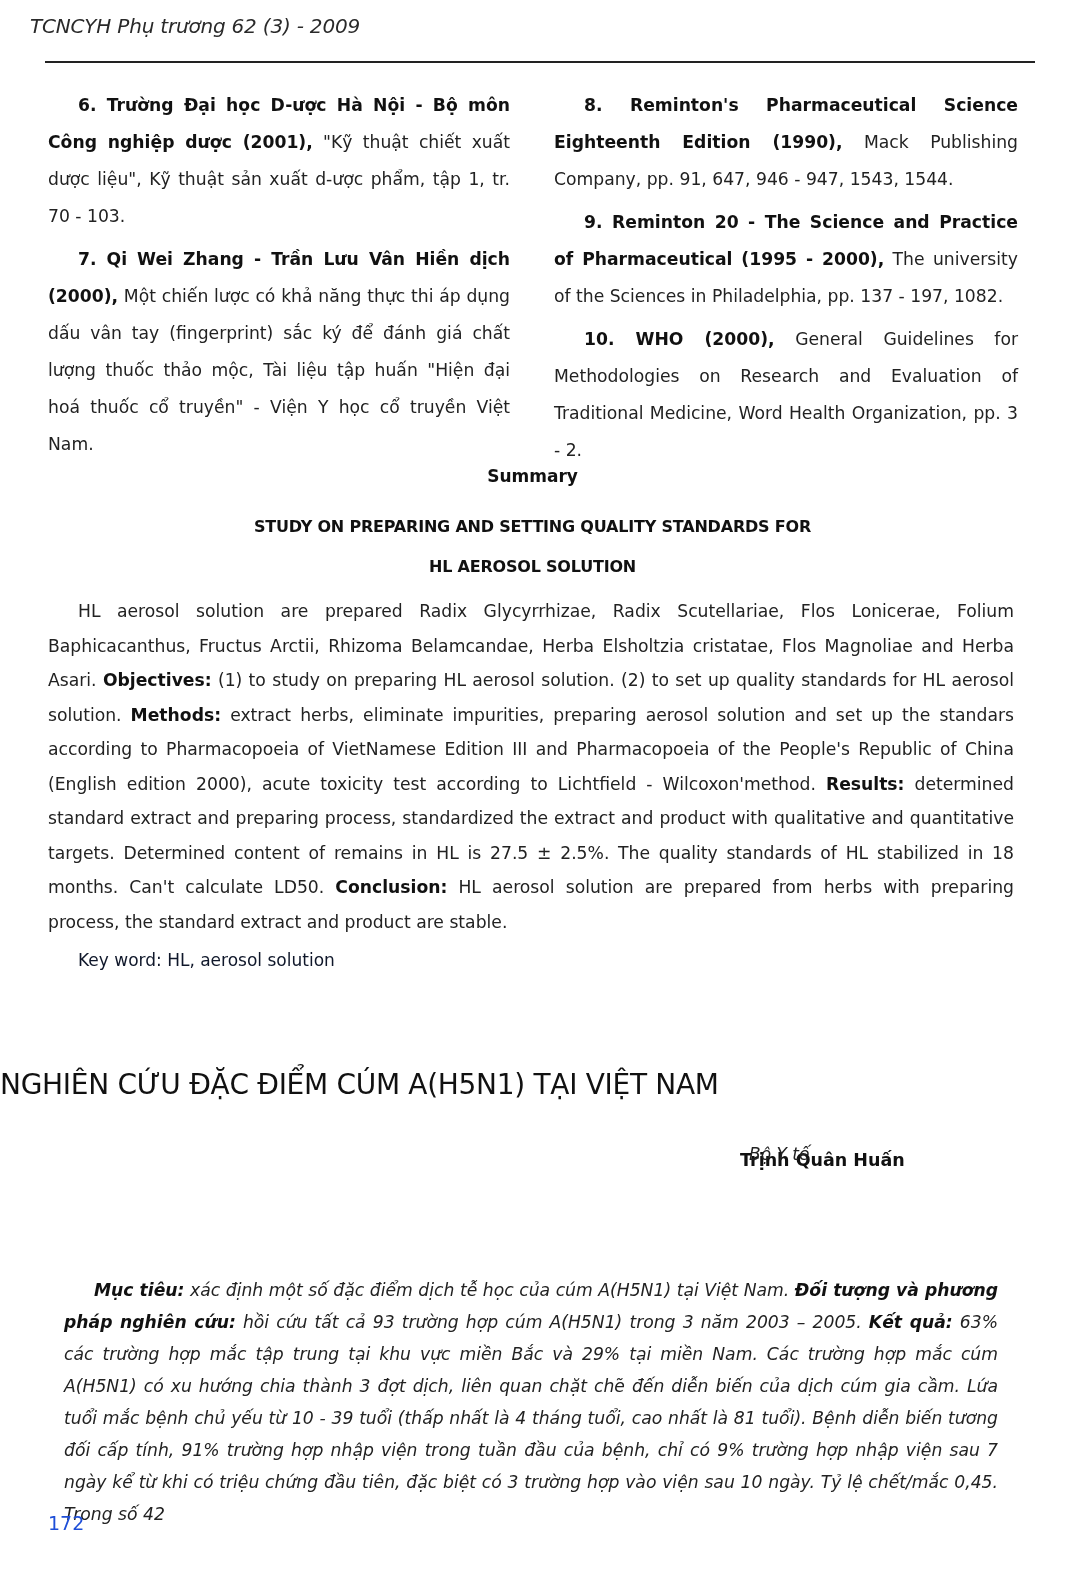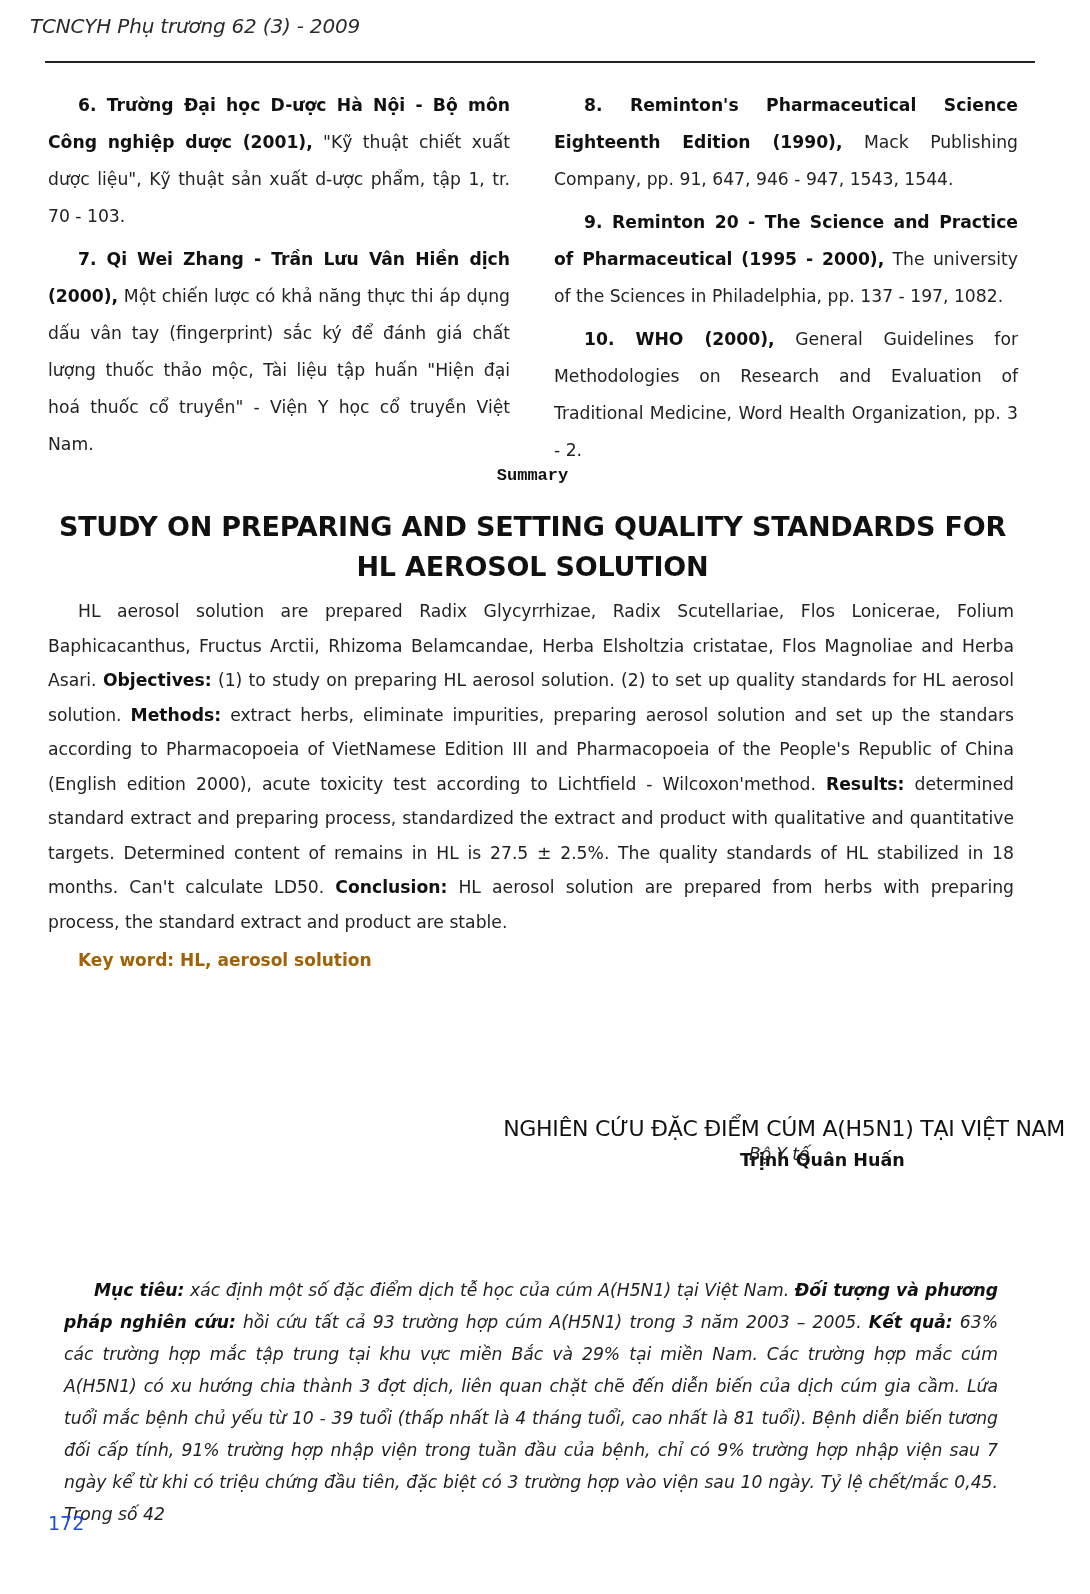--- a/index.html
+++ b/index.html
@@ -7,29 +7,29 @@
   .abs { position: absolute; }
   .running-head { left: 30px; top: 14px; font-size: 20px; font-style: italic; color: #2a2a2a; letter-spacing: -0.2px; }
   .head-rule { left: 45px; top: 61px; width: 990px; height: 2px; background: #222; }
 
   .refcol { font-size: 17.2px; line-height: 37px; text-align: justify; color: #222; }
   .refcol p { margin: 0 0 6px 0; text-indent: 30px; }
   .refcol b { font-weight: bold; color: #111; }
   .col-left { left: 48px; top: 87px; width: 462px; }
   .col-right { left: 554px; top: 87px; width: 464px; }
 
-  .summary-label { left: 0; width: 1065px; top: 466px; text-align: center; font-size: 17px; font-weight: bold; color: #111; font-family: Liberation Mono, monospace; }
-  .en-title { left: 0; width: 1065px; top: 507px; text-align: center; font-size: 27px; font-weight: bold; line-height: 40px; color: #111; letter-spacing: -0.2px; }
+  .summary-label { left: 0; width: 1065px; top: 466px; text-align: center; font-size: 17px; font-weight: bold; color: #111; }
+  .en-title { left: 0; width: 1065px; top: 507px; text-align: center; font-size: 16px; font-weight: bold; line-height: 40px; color: #111; letter-spacing: -0.2px; }
 
   .abstract { left: 48px; top: 594px; width: 966px; font-size: 17.2px; line-height: 34.5px; text-align: justify; color: #222; }
   .abstract p { margin: 0; text-indent: 30px; }
   .abstract b { color: #111; }
-  .keywords { left: 78px; top: 950px; font-size: 17px; font-weight: bold; color: #a16207; }
+  .keywords { left: 78px; top: 950px; font-size: 17px; font-weight: normal; color: #0f172a; }
 
-  .vn-title { left: 0; width: 1065px; top: 1068px; text-align: right; font-size: 22px; letter-spacing: -0.3px; color: #111; margin-top: 48px; }
+  .vn-title { left: 0; width: 1065px; top: 1068px; text-align: left; font-size: 28px; letter-spacing: -0.3px; color: #111; }
   .author { left: 740px; top: 1150px; font-size: 17.5px; font-weight: bold; color: #111; }
   .affil { left: 749px; top: 1144px; font-size: 17px; font-style: italic; color: #222; }
 
   .vn-abstract { left: 48px; top: 1258px; width: 966px; font-size: 17.2px; line-height: 32px; font-style: italic; text-align: justify; color: #222; }
   .vn-abstract p { margin: 16px; text-indent: 30px; }
   .vn-abstract b { color: #111; }
 
   .page-number { left: 48px; top: 1512px; font-size: 19px; color: #1d4ed8; }
 </style>
 </head>

